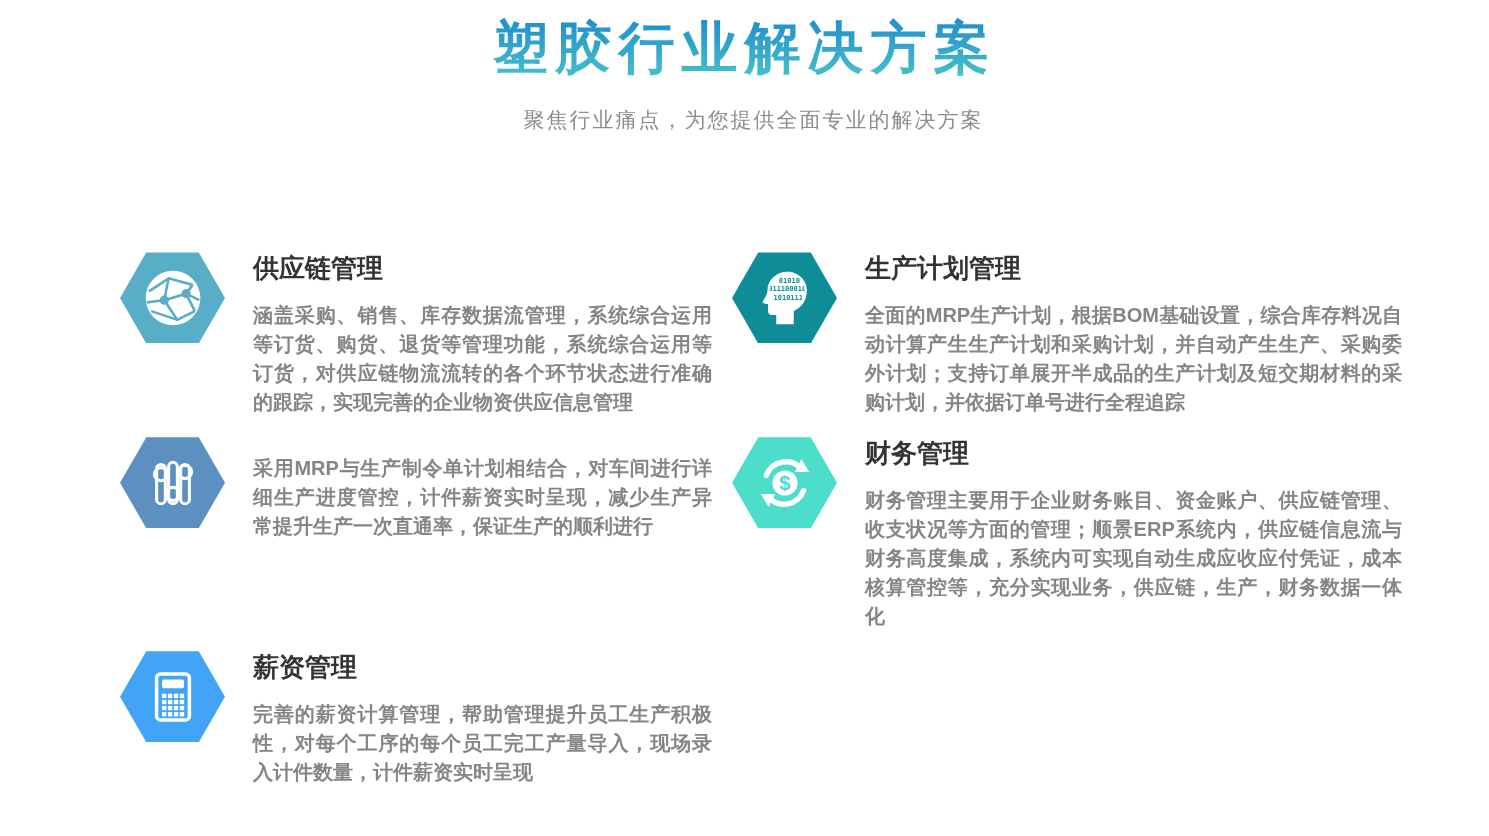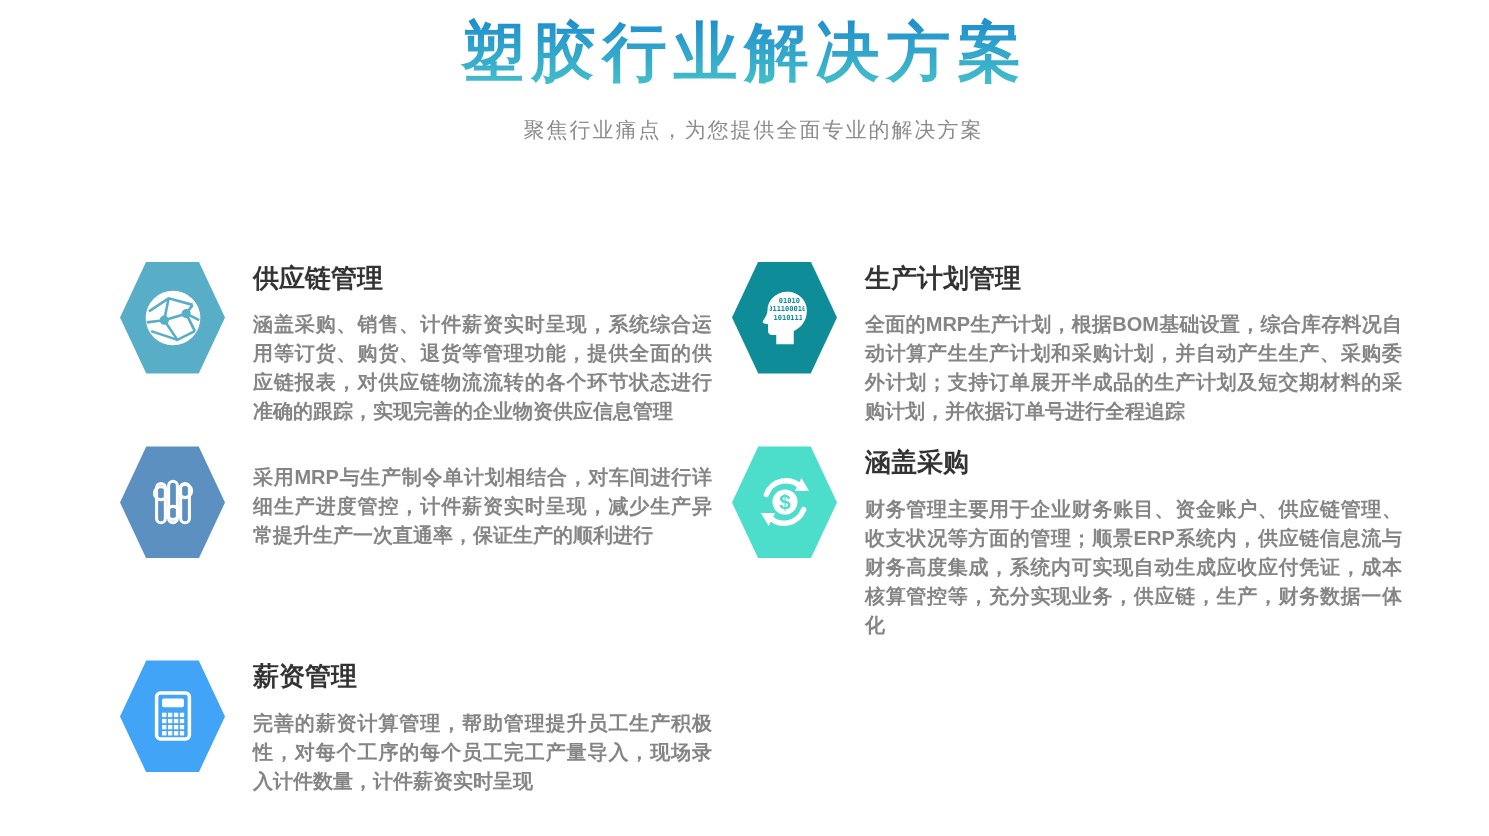--- a/index.html
+++ b/index.html
@@ -6,21 +6,21 @@
   html, body { margin: 0; padding: 0; }
   body {
     width: 1489px; height: 836px;
     background: #ffffff;
     font-family: "Liberation Sans", "DejaVu Sans", sans-serif;
     overflow: hidden;
   }
   .header { text-align: center; padding-top: 16px; }
   .page-title {
     display: inline-block;
-    font-size: 64px;
+    font-size: 56px;
     font-weight: bold;
     letter-spacing: 7px;
     line-height: 1.15;
     -webkit-background-clip: text;
     background-clip: text;
     color: transparent;
     background-image: linear-gradient(180deg, #1e8ccd, #47c2c9); 
   }
   .subtitle {
     margin-top: 26px;
@@ -32,21 +32,21 @@
   .grid {
     margin: 118px 0 0 120px;
     display: grid;
     grid-template-columns: 592px 670px;
     column-gap: 55px;
     row-gap: 54px;
     gap: 20px;
   }
   .card { display: flex; align-items: flex-start; }
   .hex {
-    width: 105px; height: 112px; flex: 0 0 105px;
+    width: 105px; height: 91px; flex: 0 0 105px;
     clip-path: polygon(25% 0%, 75% 0%, 100% 50%, 75% 100%, 25% 100%, 0% 50%);
     background-color: currentColor;
     display: flex; align-items: center; justify-content: center;
   }
   .hex svg { width: 70px; height: 70px; display: block; }
   .card-body { margin-left: 28px; min-width: 0; }
   .card-title {
     margin: 2px 0 0 0;
     font-size: 26px;
     font-weight: bold;
@@ -85,21 +85,21 @@
           <path d="M24 34 L36 52 L52 44"></path>
           <path d="M44 28 L52 44"></path>
           <path d="M12 44 L36 52"></path>
         </g>
         <circle cx="24" cy="34" r="4.2" fill="currentColor"></circle>
         <circle cx="44" cy="28" r="4.2" fill="currentColor"></circle>
       </svg>
     </div>
     <div class="card-body">
       <h3 class="card-title">供应链管理</h3>
-      <div class="card-desc">涵盖采购、销售、计件薪资实时呈现，系统综合运用等订货、购货、退货等管理功能，提供全面的供应链报表，对供应链物流流转的各个环节状态进行准确的跟踪，实现完善的企业物资供应信息管理</div>
+      <div class="card-desc">涵盖采购、销售、库存数据流管理，系统综合运用等订货、购货、退货等管理功能，系统综合运用等订货，对供应链物流流转的各个环节状态进行准确的跟踪，实现完善的企业物资供应信息管理</div>
     </div>
   </div>
 
   <div class="card">
     <div class="hex" style="color: rgb(14, 141, 153);">
       <svg viewBox="0 0 64 64">
         <defs>
           <clipPath id="skullClip">
               <circle cx="34" cy="25" r="16"></circle>
             </clipPath>
@@ -143,21 +143,21 @@
           <path d="M15 25 A19 19 0 0 1 47 19"></path>
           <path d="M49 39 A19 19 0 0 1 17 45"></path>
         </g>
         <polygon points="47,10 54,22 41,22" fill="#ffffff"></polygon>
         <polygon points="17,54 10,42 23,42" fill="#ffffff"></polygon>
         <circle cx="32" cy="32" r="11.5" fill="#ffffff"></circle>
         <text x="32" y="38.5" text-anchor="middle" fill="currentColor" font-size="19" font-weight="bold">$</text>
       </svg>
     </div>
     <div class="card-body">
-      <h3 class="card-title">涵盖采购</h3>
+      <h3 class="card-title">财务管理</h3>
       <div class="card-desc">财务管理主要用于企业财务账目、资金账户、供应链管理、收支状况等方面的管理；顺景ERP系统内，供应链信息流与财务高度集成，系统内可实现自动生成应收应付凭证，成本核算管控等，充分实现业务，供应链，生产，财务数据一体化</div>
     </div>
   </div>
 
 
   <div class="card">
     <div class="hex" style="color: rgb(66, 164, 246);">
       <svg viewBox="0 0 64 64">
         <rect x="17" y="11" width="30" height="42" rx="3.5" fill="none" stroke="#ffffff" stroke-width="3.2"></rect>
         <rect x="22" y="16" width="20" height="8" rx="1.5" fill="#ffffff"></rect>

